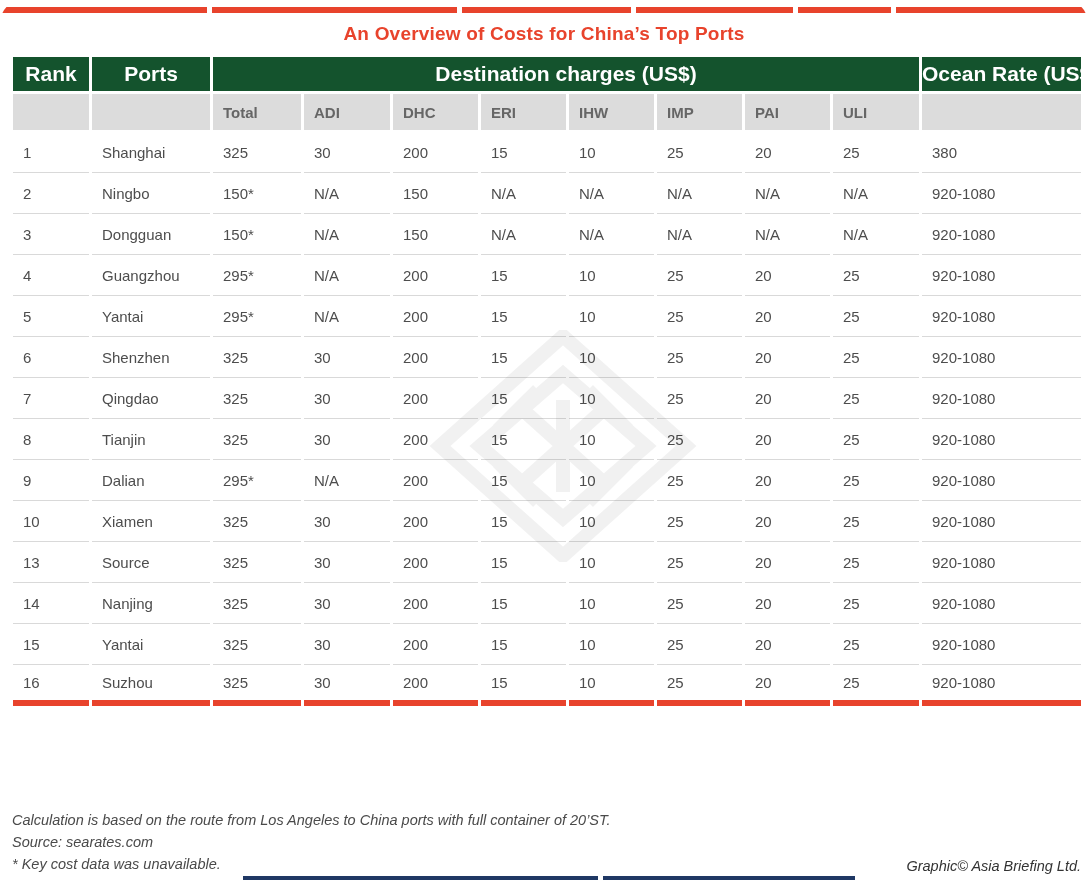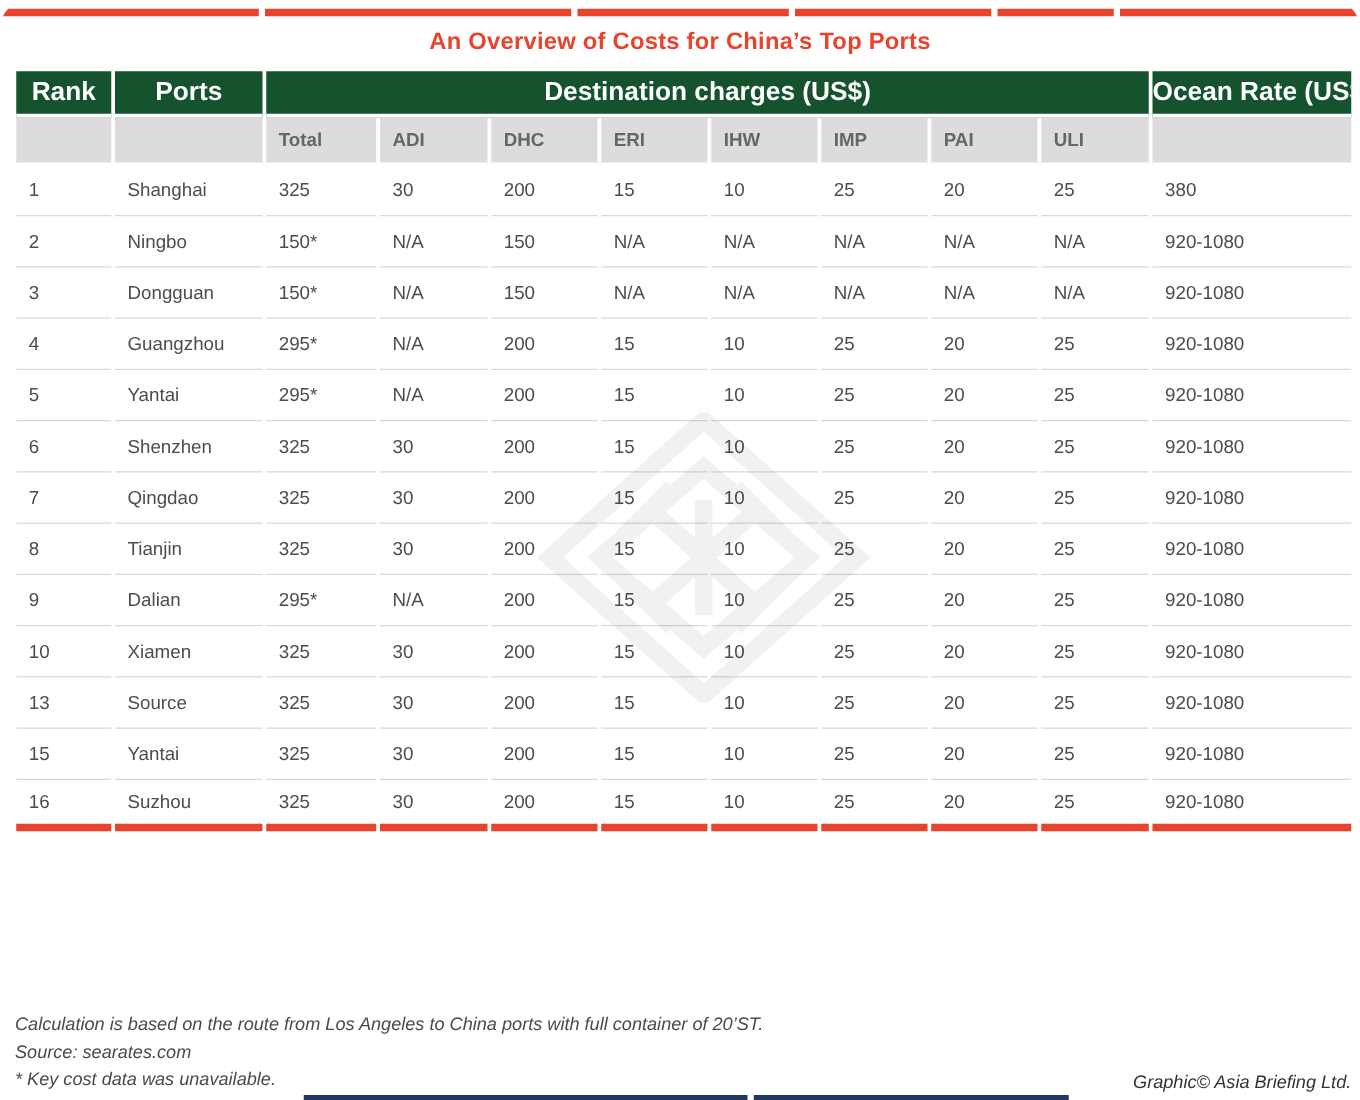--- a/index.html
+++ b/index.html
@@ -311,20 +311,33 @@
           <td>30</td>
           <td>200</td>
           <td>15</td>
           <td>10</td>
           <td>25</td>
           <td>20</td>
           <td>25</td>
           <td>920-1080</td>
         </tr>
         <tr>
+          <td>14</td>
+          <td>Nanjing</td>
+          <td>325</td>
+          <td>30</td>
+          <td>200</td>
+          <td>15</td>
+          <td>10</td>
+          <td>25</td>
+          <td>20</td>
+          <td>25</td>
+          <td>920-1080</td>
+        </tr>
+        <tr>
           <td>15</td>
           <td>Yantai</td>
           <td>325</td>
           <td>30</td>
           <td>200</td>
           <td>15</td>
           <td>10</td>
           <td>25</td>
           <td>20</td>
           <td>25</td>

